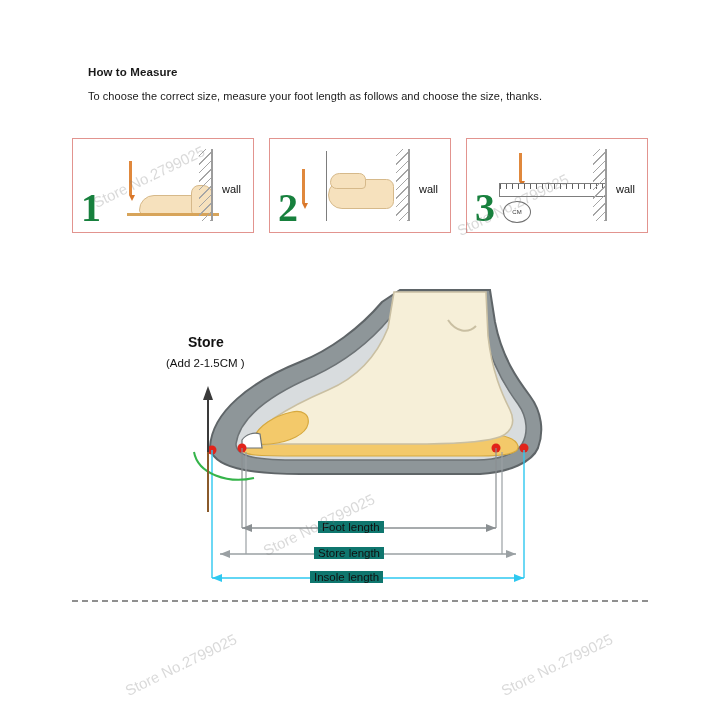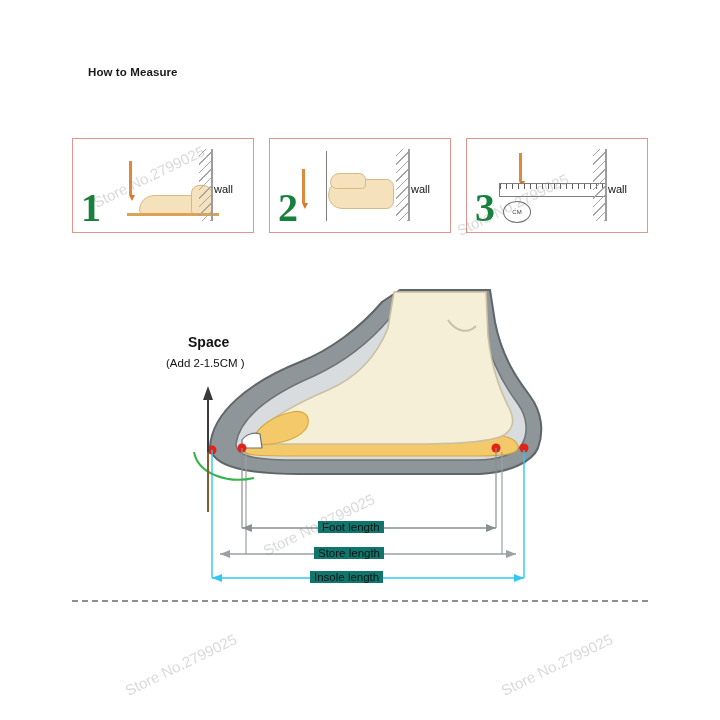--- a/index.html
+++ b/index.html
@@ -64,21 +64,21 @@
     font-size: 40px;
     font-weight: bold;
     color: #17803d;
     font-family: "Liberation Serif", serif;
     line-height: 1;
   }
   .wall-label {
     position: absolute;
     font-size: 11px;
     color: #111;
-    right: 20px;
+    right: 12px;
     top: 44px;
   }
   .hatch {
     position: absolute;
     right: 40px;
     top: 10px;
     width: 12px;
     height: 72px;
     border-right: 2px solid #9c9c9c;
     background: repeating-linear-gradient(-45deg, #a5a5a5 0 1px, transparent 1px 6px);
@@ -196,20 +196,21 @@
   .wm3 { left: 258px; top: 516px; }
   .wm4 { left: 496px; top: 656px; }
   .wm5 { left: 120px; top: 656px; }
 </style>
 </head>
 <body>
 
 <div class="page">
 
   <div class="heading">How to Measure</div>
+  <div class="subheading">To choose the correct size, measure your foot length as follows and choose the size, thanks.</div>
 
   <div class="steps">
 
     <div class="step-box">
       <div class="step-num">1</div>
 
       <div class="pencil" style="left:56px; top:22px; height:34px;"></div>
       <div class="pencil-tip" style="left:56px; top:56px;"></div>
 
       <div class="foot-side" style="left:66px; top:56px; width:68px; height:18px; border-radius:18px 8px 4px 6px;"></div>
@@ -329,21 +330,21 @@
       <line x1="70" y1="292" x2="366" y2="292" stroke="#9aa0a3" stroke-width="1.4"></line>
       <polygon points="70,292 80,288 80,296" fill="#9aa0a3"></polygon>
       <polygon points="366,292 356,288 356,296" fill="#9aa0a3"></polygon>
 
       <line x1="62" y1="316" x2="374" y2="316" stroke="#2ec8f0" stroke-width="1.6"></line>
       <polygon points="62,316 72,312 72,320" fill="#2ec8f0"></polygon>
       <polygon points="374,316 364,312 364,320" fill="#2ec8f0"></polygon>
     </svg>
   </div>
 
-  <div class="space-label">Space</div>
+  <div class="space-label">Store</div>
   <div class="space-sub">(Add  2-1.5CM  )</div>
 
   <div class="measure-label" style="left:318px; top:521px;">Foot length</div>
   <div class="measure-label" style="left:314px; top:547px;">Store length</div>
   <div class="measure-label" style="left:310px; top:571px;">Insole length</div>
 
   <div class="divider"></div>
 
   <div class="wm wm1">Store No.2799025</div>
   <div class="wm wm2">Store No.2799025</div>

